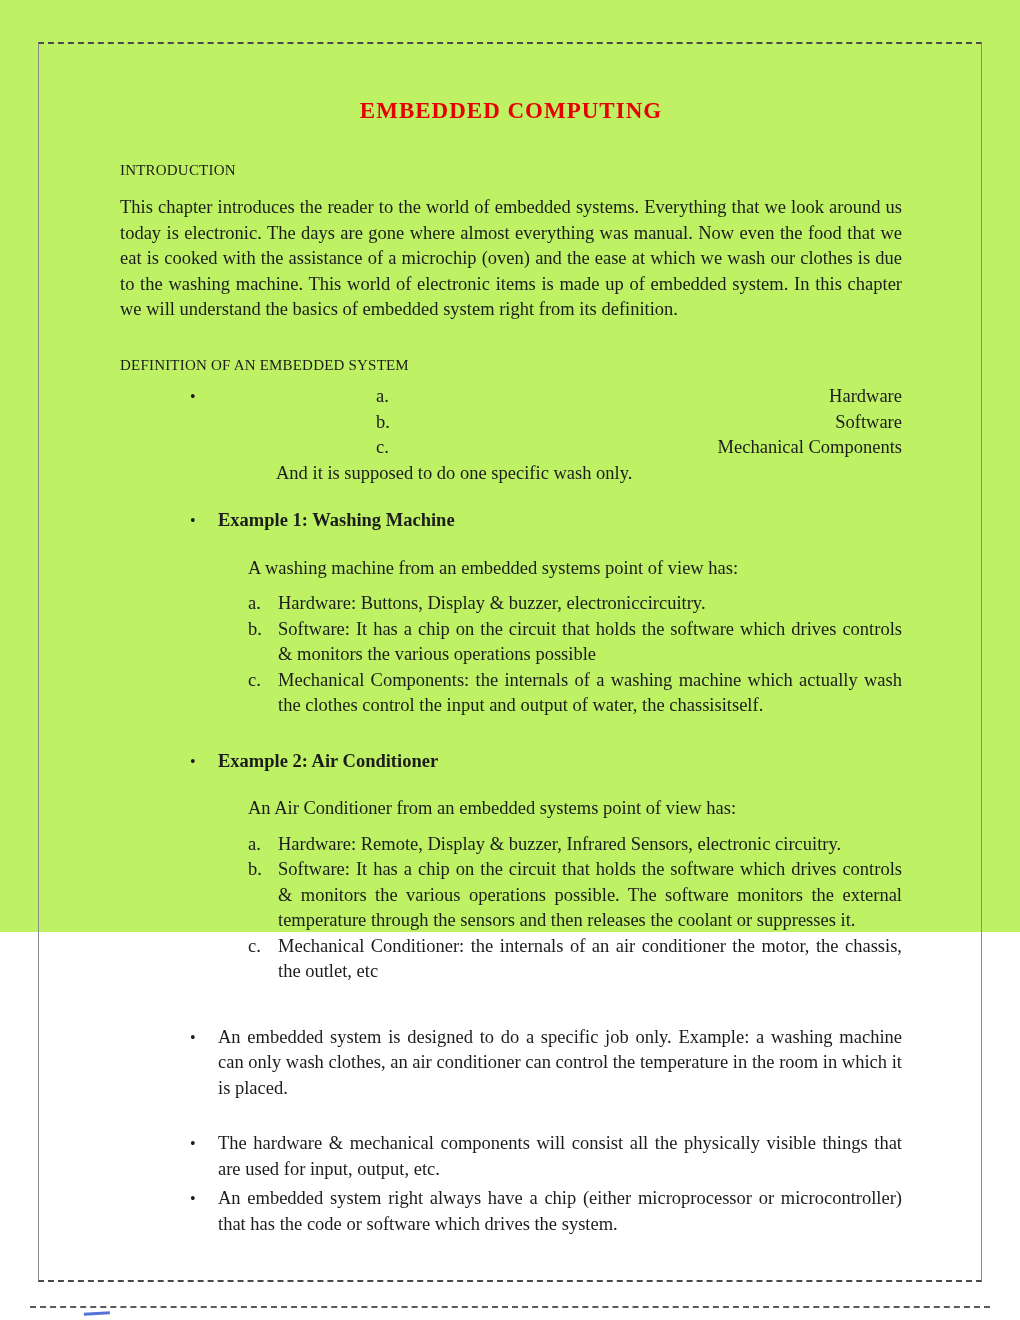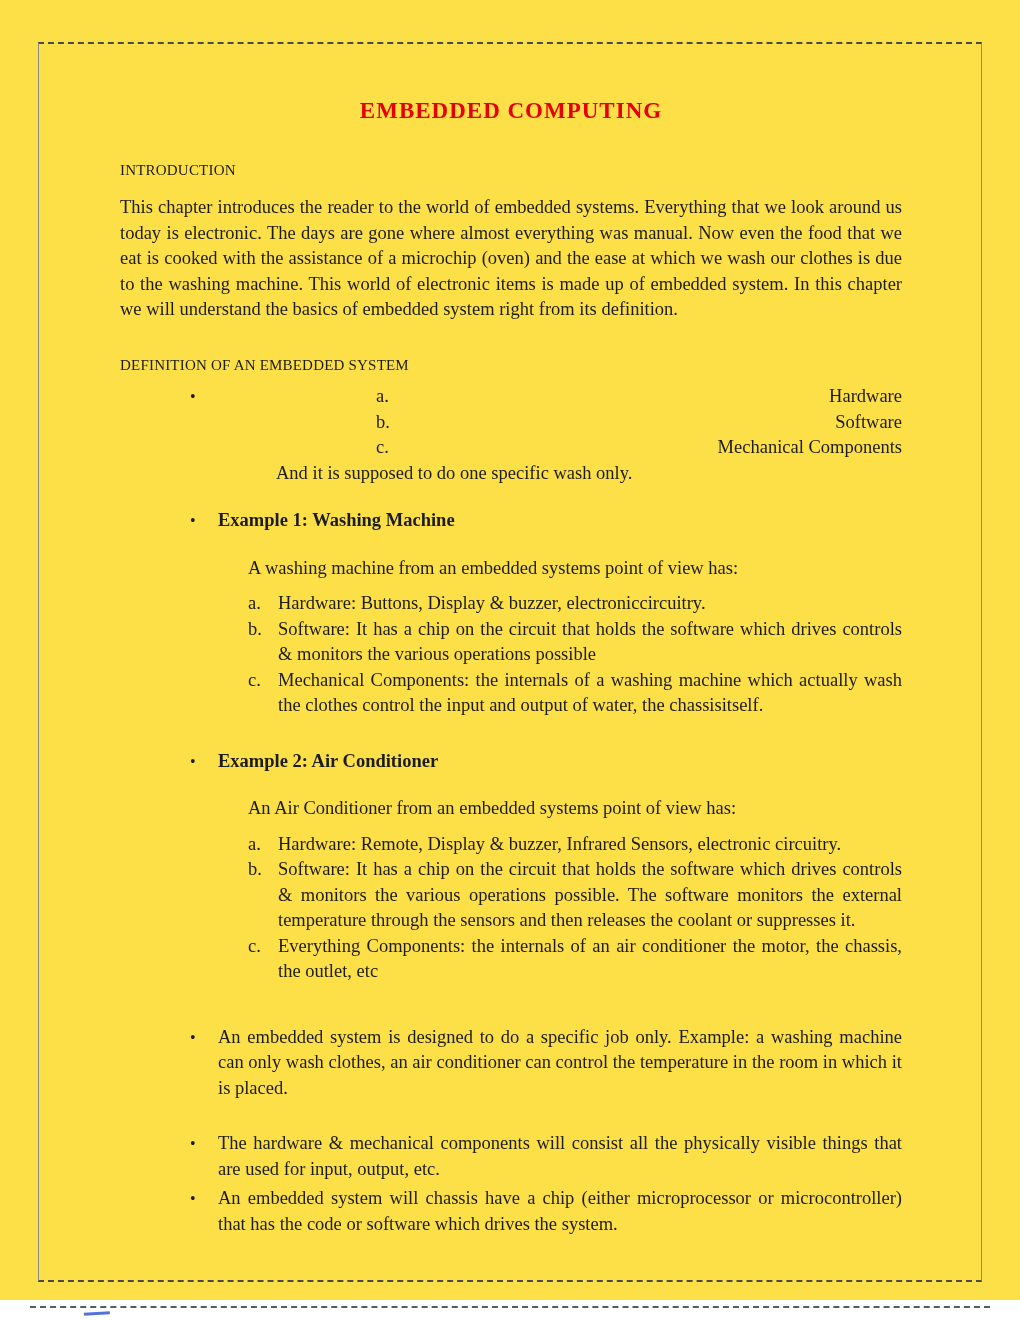--- a/index.html
+++ b/index.html
@@ -8,22 +8,22 @@
     background: #ffffff;
     width: 1020px;
     height: 1320px;
     font-family: "Liberation Serif", serif;
     color: #1c1c1c;
     overflow: hidden;
   }
   .sheet {
     position: relative;
     width: 1020px;
-    height: 1300px;
-    background: #fde047;
+    height: 932px;
+    background: #bef264;
   }
   .page-border {
     position: absolute;
     left: 38px;
     top: 42px;
     width: 944px;
     height: 1240px;
     border-top: 2px dashed #4a4a4a;
     border-bottom: 2px dashed #4a4a4a;
     border-left: 1px solid #8a8a8a;
@@ -183,21 +183,21 @@
       <div class="a-row">
         <span class="amk">a.</span>
         <span class="a-body">Hardware: Remote, Display &amp; buzzer, Infrared Sensors, electronic circuitry.</span>
       </div>
       <div class="a-row">
         <span class="amk">b.</span>
         <span class="a-body">Software: It has a chip on the circuit that holds the software which drives controls &amp; monitors the various operations possible. The software monitors the external temperature through the sensors and then releases the coolant or suppresses it.</span>
       </div>
       <div class="a-row">
         <span class="amk">c.</span>
-        <span class="a-body">Everything Components: the internals of an air conditioner the motor, the chassis, the outlet, etc</span>
+        <span class="a-body">Mechanical Conditioner: the internals of an air conditioner the motor, the chassis, the outlet, etc</span>
       </div>
     </div>
 
     <div class="gap-lg"></div>
     <div class="gap-sm"></div>
 
     <div class="b-row">
       <span class="mk">•</span>
       <div class="b-body">An embedded system is designed to do a specific job only. Example: a washing machine can only wash clothes, an air conditioner can control the temperature in the room in which it is placed.</div>
     </div>
@@ -206,17 +206,17 @@
 
     <div class="b-row">
       <span class="mk">•</span>
       <div class="b-body">The hardware &amp; mechanical components will consist all the physically visible things that are used for input, output, etc.</div>
     </div>
 
     <div class="gap-xs"></div>
 
     <div class="b-row">
       <span class="mk">•</span>
-      <div class="b-body">An embedded system will chassis have a chip (either microprocessor or microcontroller) that has the code or software which drives the system.</div>
+      <div class="b-body">An embedded system right always have a chip (either microprocessor or microcontroller) that has the code or software which drives the system.</div>
     </div>
 
   </div>
 </div>
 
 </body></html>

